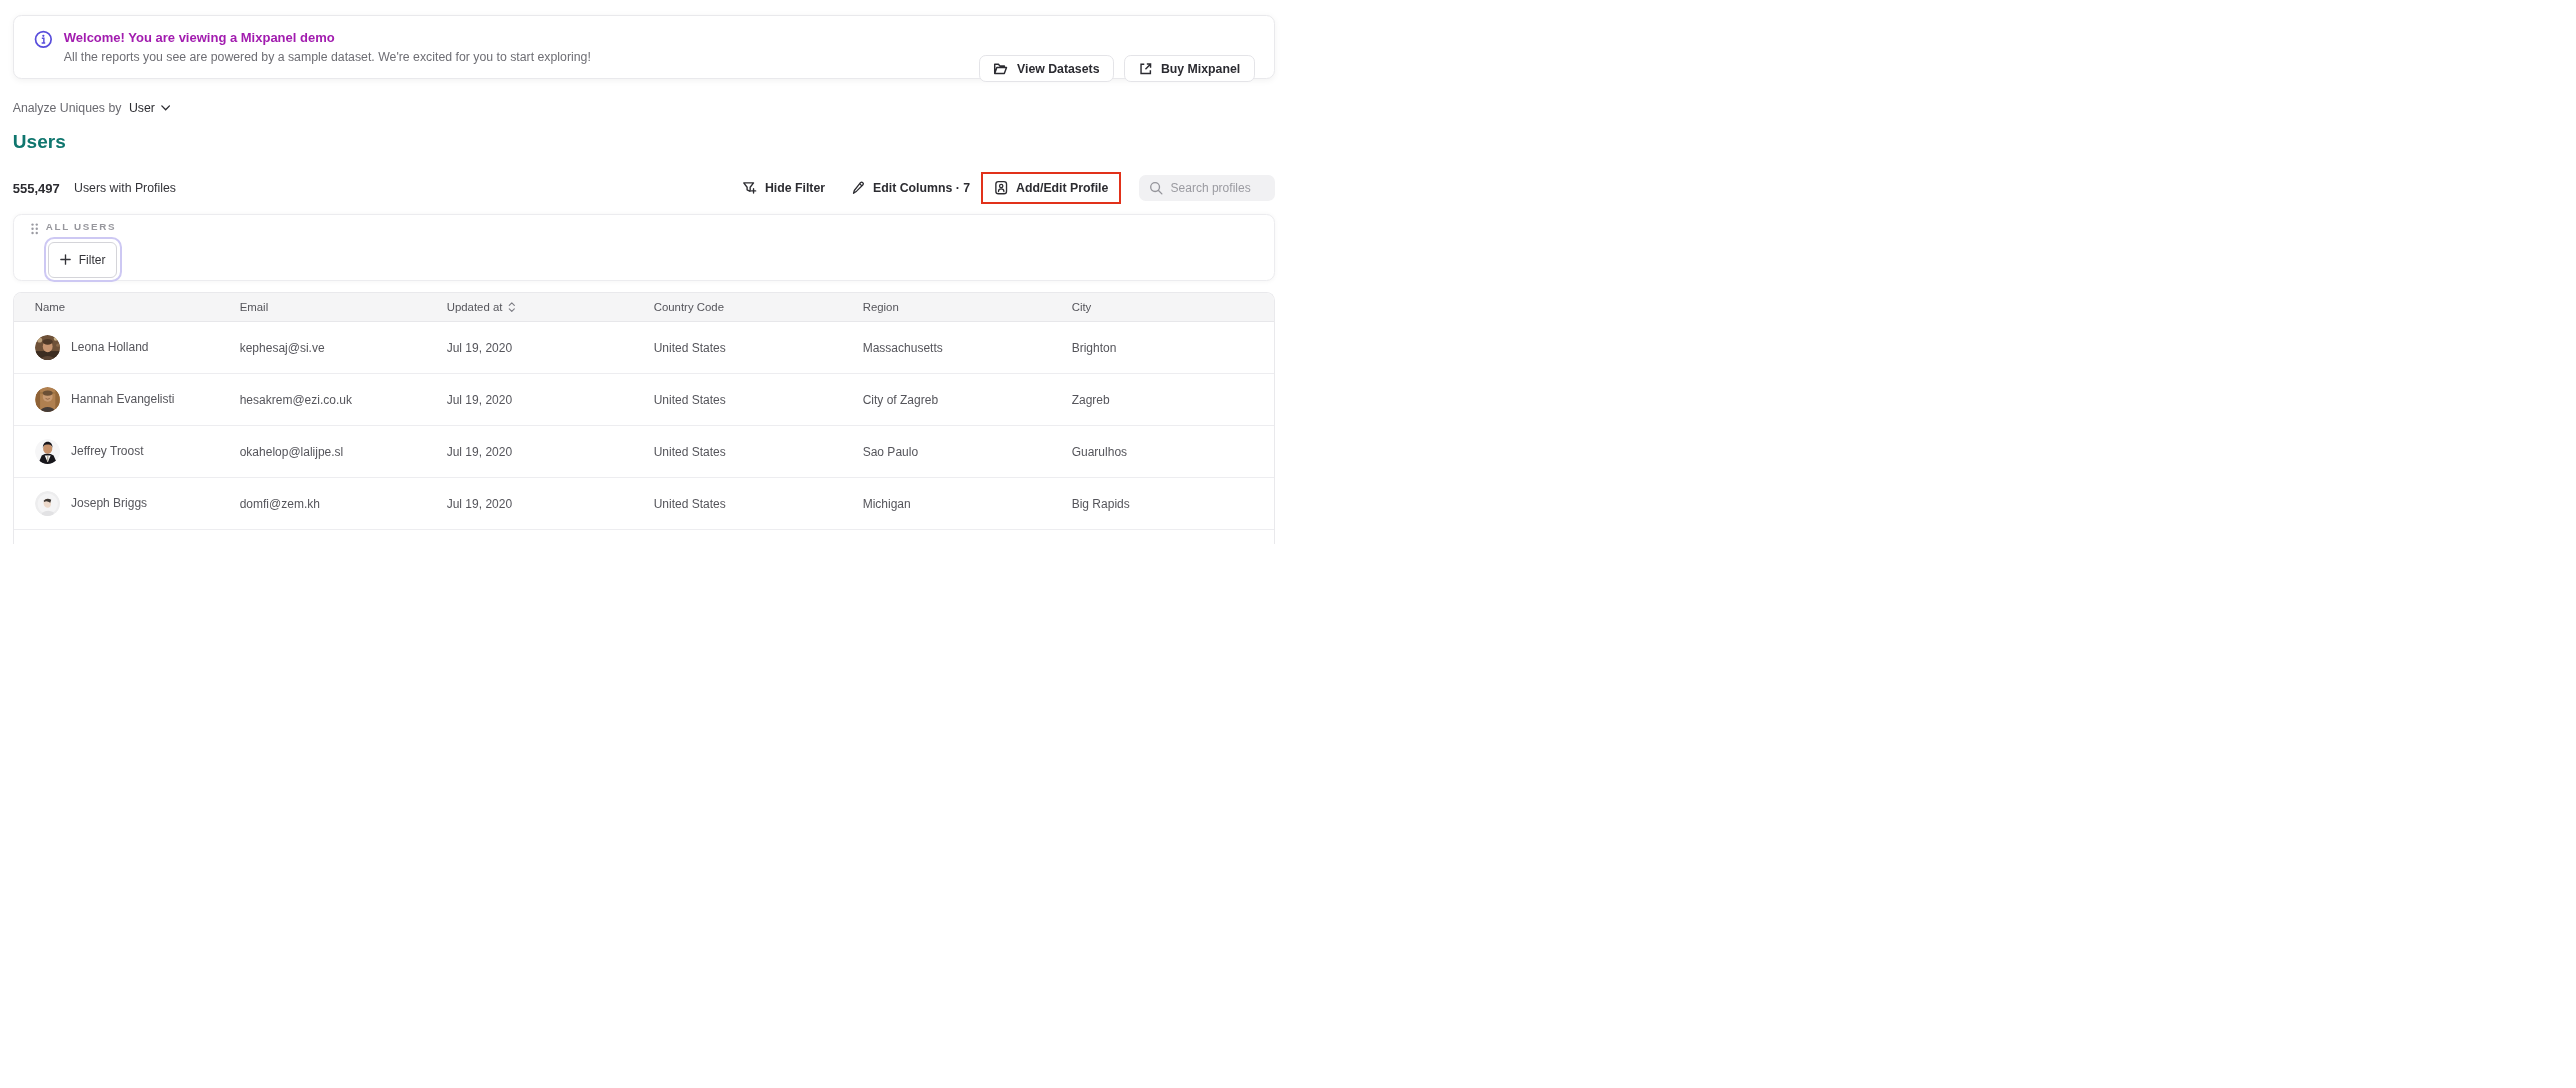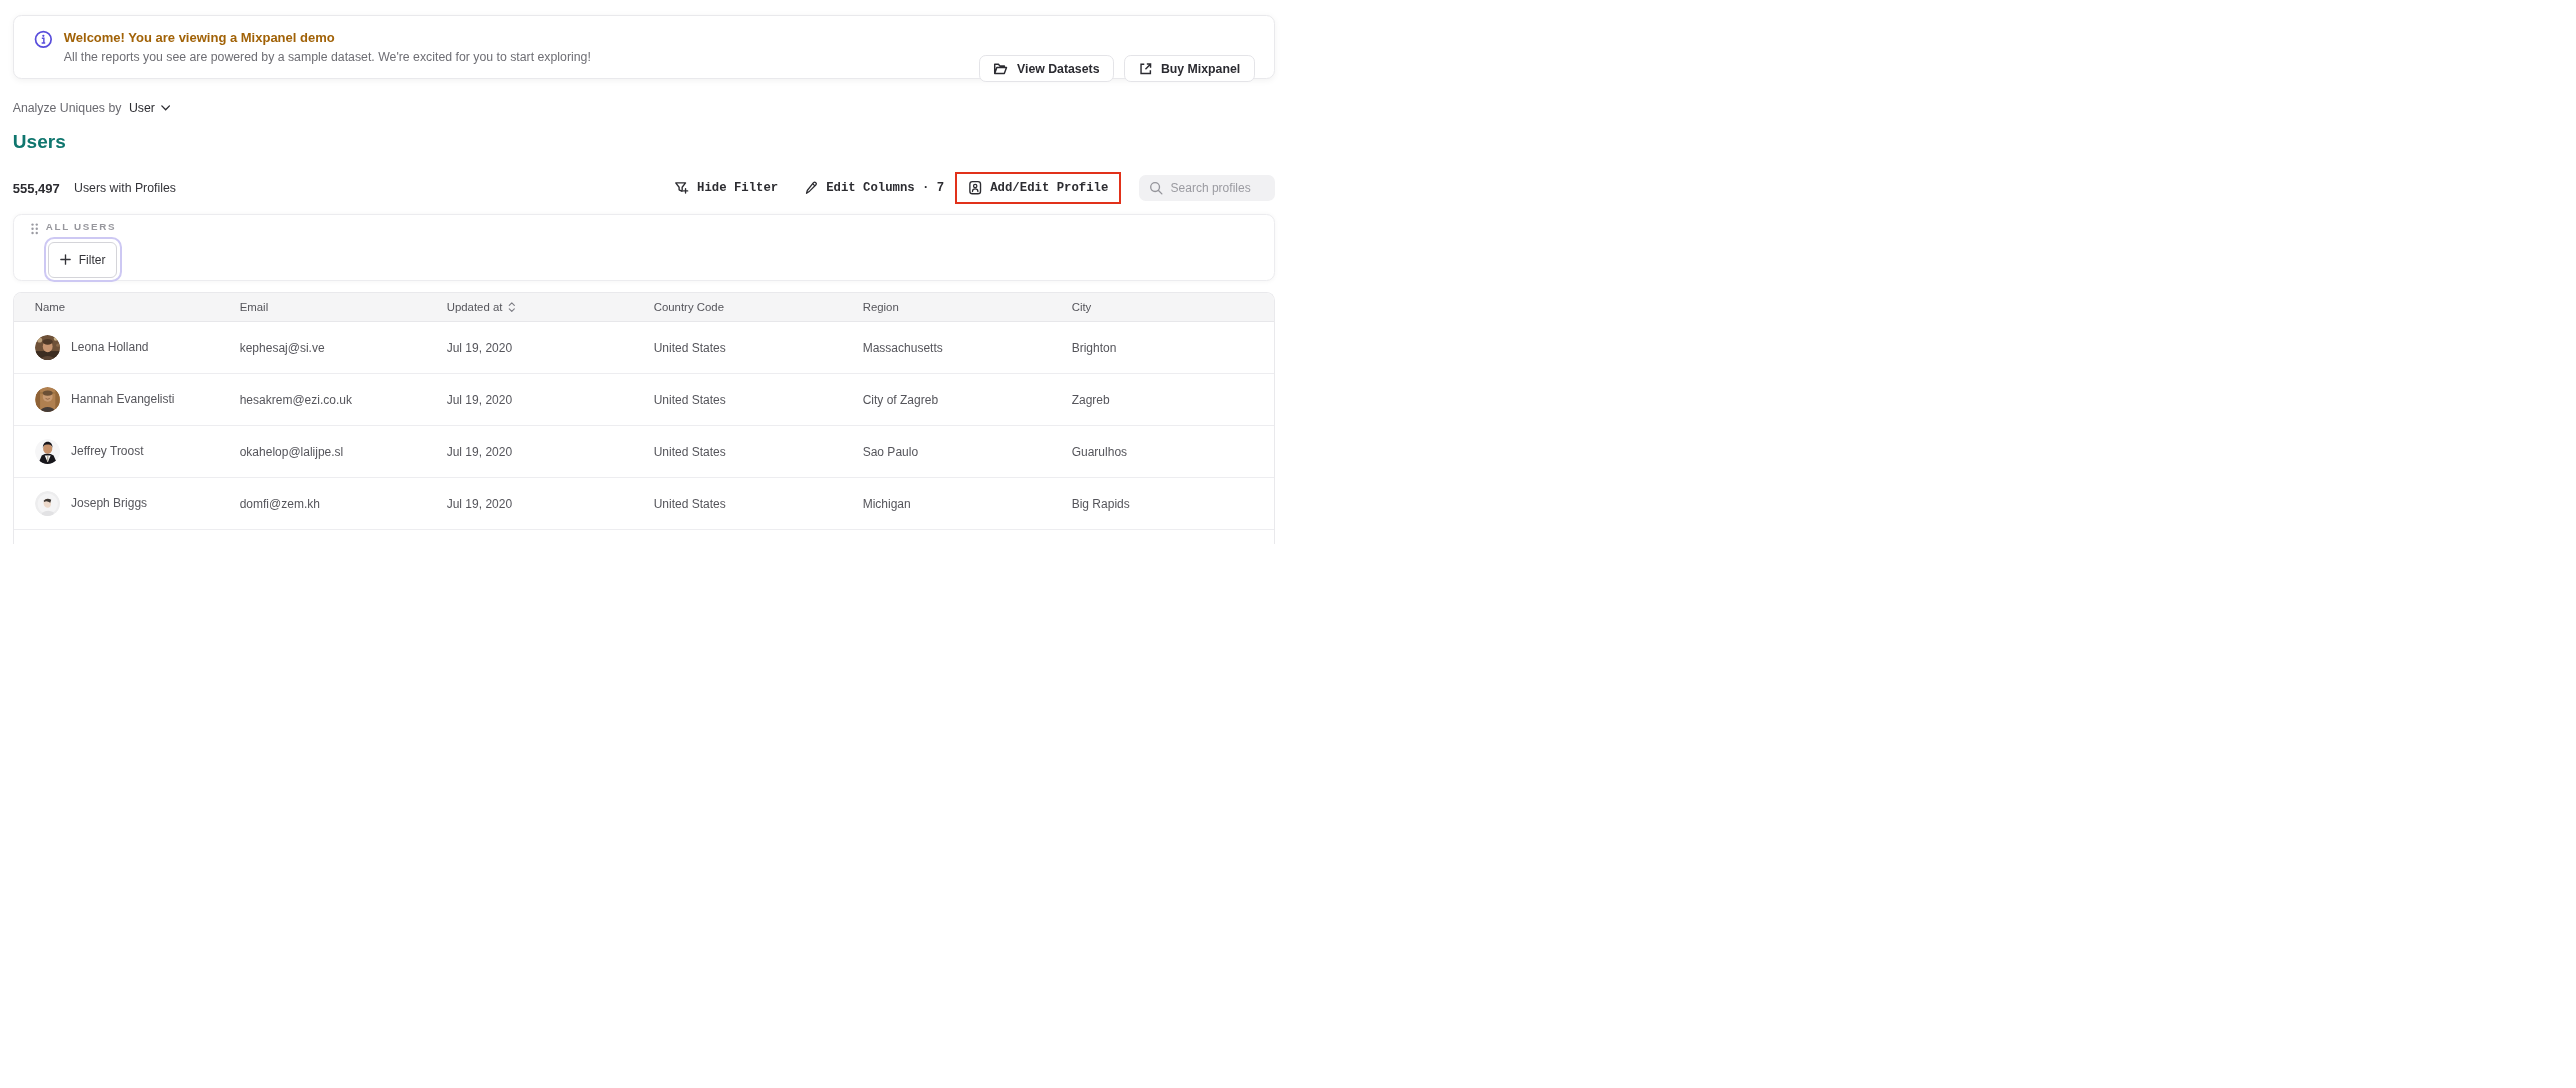--- a/index.html
+++ b/index.html
@@ -8,21 +8,21 @@
   .stage { position:relative; width:1288px; height:544px; background:#fff; }
 
   
   .banner { position:absolute; left:12.7px; top:15.3px; right:12.7px; height:64px;
             background:#fff; border:0.8px solid #e9e9ec; border-radius:8.5px;
             box-shadow:0 1.7px 6.8px rgba(0,0,0,.05);
             display:flex; align-items:center; justify-content:space-between;
             padding:0 19.5px 0 20.4px; }
   .banner-left { display:flex; align-items:flex-start; gap:11px; }
   .info-icon { margin-top:0.8px; flex:0 0 auto; }
-  .banner-title { font-size:13px; font-weight:700; color:#a16207; line-height:17px; }
+  .banner-title { font-size:13px; font-weight:700; color:#a21caf; line-height:17px; }
   .banner-subtitle { font-size:12.3px; color:#6e6e74; line-height:17px; margin-top:2.5px; }
   .banner-actions { display:flex; gap:10.2px; }
   .btn-outline { display:flex; align-items:center; gap:8.5px; height:27px;
                  padding:0 13.6px; background:#fff; border:0.8px solid #e4e4e8;
                  border-radius:6.8px; font-size:12.3px; font-weight:700; color:#2b2b31;
                  cursor:pointer; font-family:inherit;margin-top:43px; }
 
   
   .analyze-row { position:absolute; left:12.7px; top:101px; display:flex; align-items:center;
                  font-size:12.3px; color:#6a6a70; }
@@ -33,21 +33,21 @@
 
   
   .stats-row { position:absolute; left:12.7px; right:12.7px; top:172px; height:32px;
                display:flex; align-items:center; justify-content:space-between; }
   .stats-left { display:flex; align-items:center; }
   .count { font-size:13px; font-weight:700; color:#2b2b30; }
   .count-label { margin-left:14.4px; font-size:12.3px; color:#333338; }
   .toolbar { display:flex; align-items:center; }
   .tool-btn { display:flex; align-items:center; gap:7.6px; background:none; border:none;
               font-size:12.3px; font-weight:600; color:#2c2c31; cursor:pointer;
-              font-family:Liberation Mono, monospace;text-align:right; }
+              font-family:Liberation Sans, sans-serif;text-align:right; }
   .tool-btn + .tool-btn { margin-left:26px; }
   .annotation-box { margin-left:11px; border:2.5px solid #e1311a; display:flex;
                     align-items:center; padding:6.8px 11px; background:#fff; }
   .search-box { margin-left:18px; display:flex; align-items:center; gap:7.6px;
                 width:136px; height:26px; background:#f1f1f3; border-radius:6.8px;
                 padding:0 9.3px; }
   .search-box input { border:none; outline:none; background:transparent; width:100px;
                       font-size:12px; color:#3a3a3f; font-family:inherit; }
   .search-box input::placeholder { color:#9b9ba1; }
 

